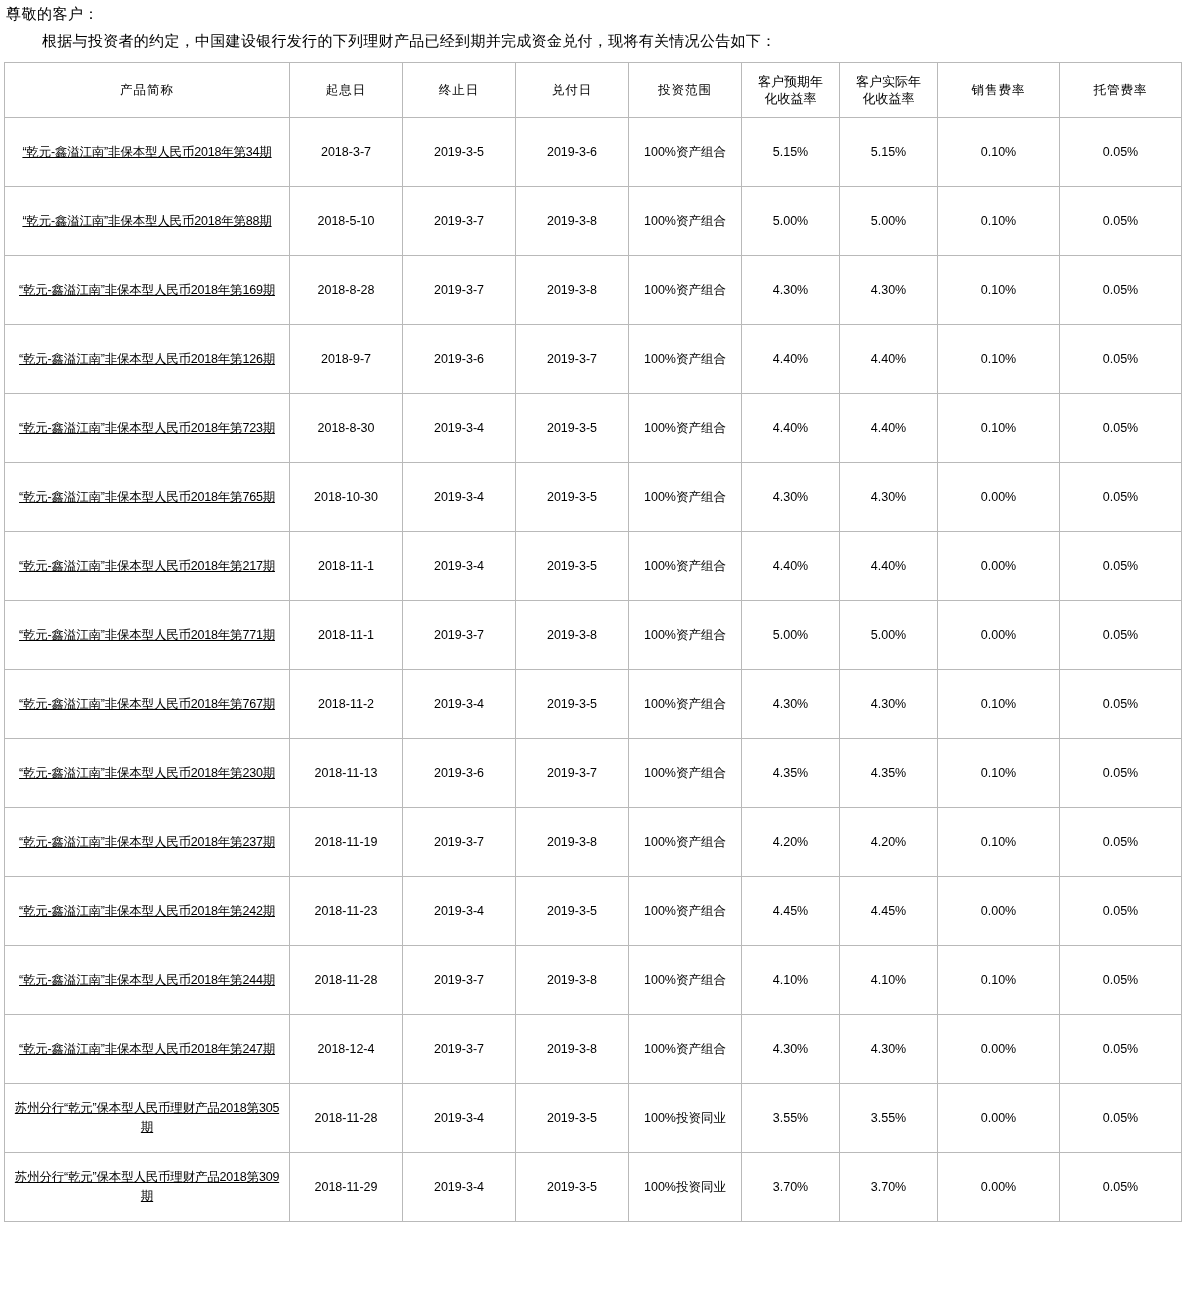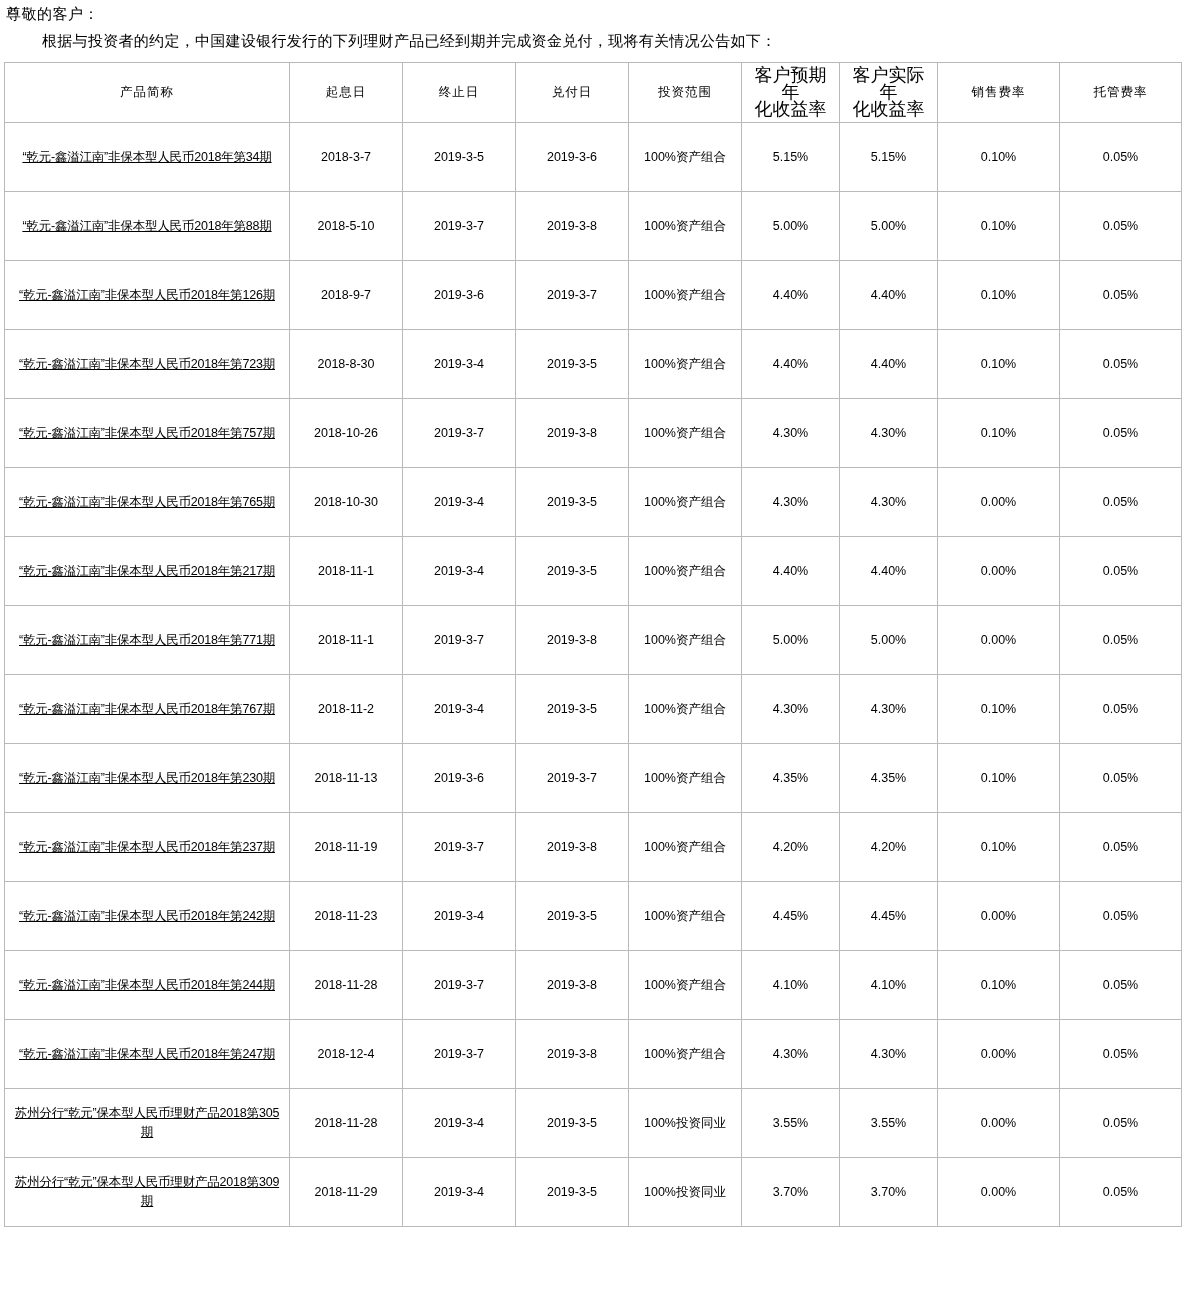--- a/index.html
+++ b/index.html
@@ -51,21 +51,21 @@
   thead th {
     font-family: "Liberation Serif", "DejaVu Serif", serif;
     font-weight: bold;
     font-size: 14px;
     height: 46px;
     letter-spacing: 1px;
   }
   thead th.two-line {
     line-height: 17px;
     letter-spacing: 0px;
-    font-size: 18px;
+    font-size: 13px;
   }
   tbody td {
     height: 60px;
   }
   td.name {
     text-align: left;
     padding-left: 3px;
     padding-right: 3px;
     line-height: 19px;
     font-size: 12.5px;
@@ -139,20 +139,31 @@
           <td>2018-5-10</td>
           <td>2019-3-7</td>
           <td>2019-3-8</td>
           <td>100%资产组合</td>
           <td>5.00%</td>
           <td>5.00%</td>
           <td>0.10%</td>
           <td>0.05%</td>
         </tr>
         <tr>
+          <td class="name">“乾元-鑫溢江南”非保本型人民币2018年第169期</td>
+          <td>2018-8-28</td>
+          <td>2019-3-7</td>
+          <td>2019-3-8</td>
+          <td>100%资产组合</td>
+          <td>4.30%</td>
+          <td>4.30%</td>
+          <td>0.10%</td>
+          <td>0.05%</td>
+        </tr>
+        <tr>
           <td class="name">“乾元-鑫溢江南”非保本型人民币2018年第126期</td>
           <td>2018-9-7</td>
           <td>2019-3-6</td>
           <td>2019-3-7</td>
           <td>100%资产组合</td>
           <td>4.40%</td>
           <td>4.40%</td>
           <td>0.10%</td>
           <td>0.05%</td>
         </tr>
@@ -161,31 +172,20 @@
           <td>2018-8-30</td>
           <td>2019-3-4</td>
           <td>2019-3-5</td>
           <td>100%资产组合</td>
           <td>4.40%</td>
           <td>4.40%</td>
           <td>0.10%</td>
           <td>0.05%</td>
         </tr>
         <tr>
-          <td class="name">“乾元-鑫溢江南”非保本型人民币2018年第757期</td>
-          <td>2018-10-26</td>
-          <td>2019-3-7</td>
-          <td>2019-3-8</td>
-          <td>100%资产组合</td>
-          <td>4.30%</td>
-          <td>4.30%</td>
-          <td>0.10%</td>
-          <td>0.05%</td>
-        </tr>
-        <tr>
           <td class="name">“乾元-鑫溢江南”非保本型人民币2018年第765期</td>
           <td>2018-10-30</td>
           <td>2019-3-4</td>
           <td>2019-3-5</td>
           <td>100%资产组合</td>
           <td>4.30%</td>
           <td>4.30%</td>
           <td>0.00%</td>
           <td>0.05%</td>
         </tr>

